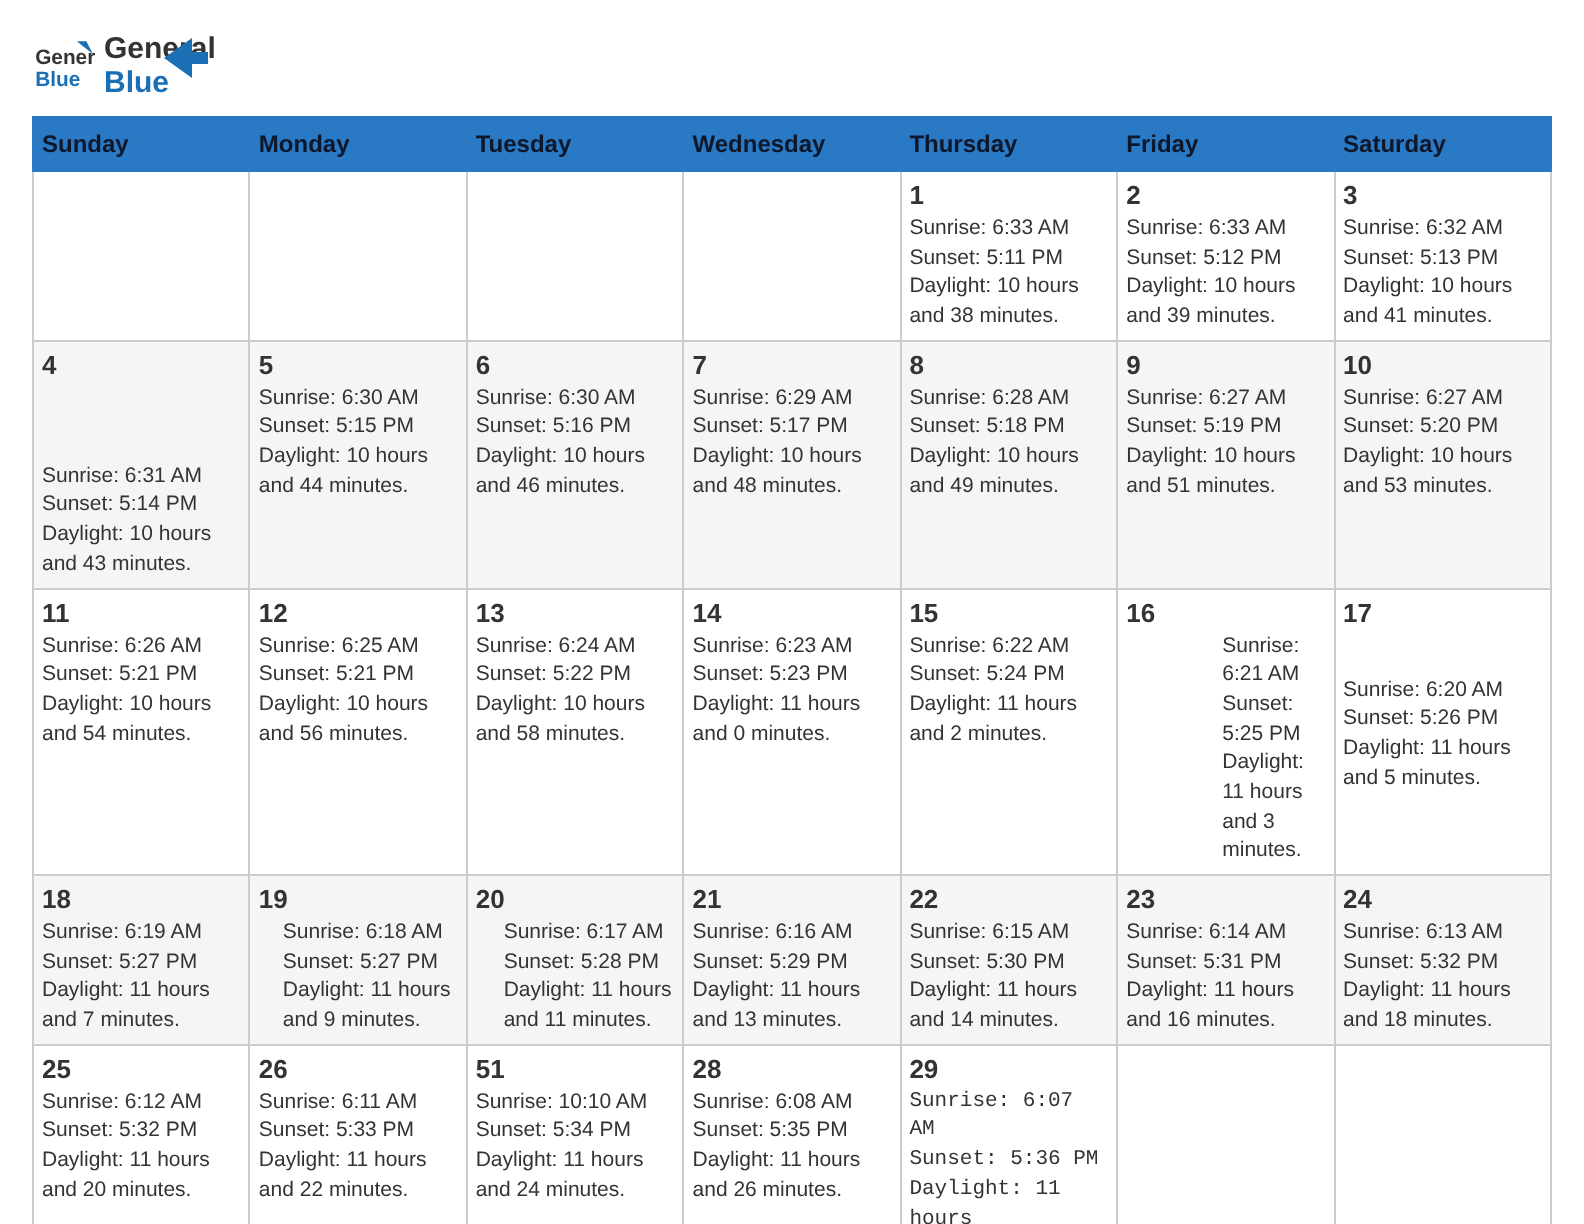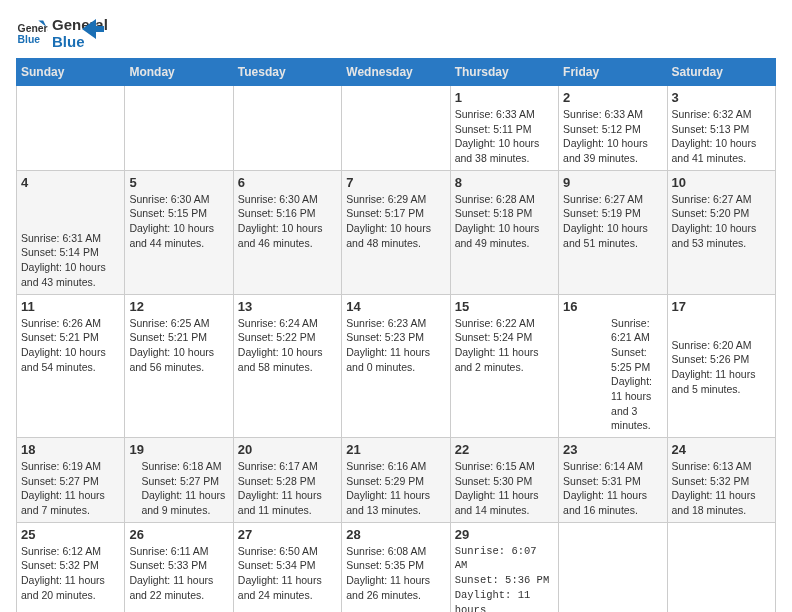--- a/index.html
+++ b/index.html
@@ -37,21 +37,21 @@
       font-size: 14px;
       color: #333;
     }
     .calendar {
       width: 100%;
       border-collapse: collapse;
       font-size: 11px;
     }
     .calendar th {
       background-color: #2979c4;
-      color: #e5e5e5;
+      color: #0f172a;
       padding: 6px 4px;
       text-align: left;
       font-size: 12px;
       font-weight: bold;
       border: 1px solid #2979c4;
     }
     .calendar td {
       border: 1px solid #ccc;
       vertical-align: top;
       padding: 4px;
@@ -253,21 +253,21 @@
         </td>
         <td>
           <div class="day-num">19</div>
           <div class="day-info" style="white-space: pre-line; margin-left: 12px;">Sunrise: 6:18 AM
 Sunset: 5:27 PM
 Daylight: 11 hours
 and 9 minutes.</div>
         </td>
         <td>
           <div class="day-num">20</div>
-          <div class="day-info" style="white-space: pre-line;">Sunrise: 6:17 AM
+          <div class="day-info" style="white-space: pre-line; margin-left: 14px;">Sunrise: 6:17 AM
 Sunset: 5:28 PM
 Daylight: 11 hours
 and 11 minutes.</div>
         </td>
         <td>
           <div class="day-num">21</div>
           <div class="day-info" style="white-space: pre-line;">Sunrise: 6:16 AM
 Sunset: 5:29 PM
 Daylight: 11 hours
 and 13 minutes.</div>
@@ -303,22 +303,22 @@
 and 20 minutes.</div>
         </td>
         <td>
           <div class="day-num">26</div>
           <div class="day-info" style="white-space: pre-line;">Sunrise: 6:11 AM
 Sunset: 5:33 PM
 Daylight: 11 hours
 and 22 minutes.</div>
         </td>
         <td>
-          <div class="day-num">27</div>
-          <div class="day-info" style="white-space: pre-line;">Sunrise: 6:50 AM
+          <div class="day-num">51</div>
+          <div class="day-info" style="white-space: pre-line;">Sunrise: 10:10 AM
 Sunset: 5:34 PM
 Daylight: 11 hours
 and 24 minutes.</div>
         </td>
         <td>
           <div class="day-num">28</div>
           <div class="day-info" style="white-space: pre-line;">Sunrise: 6:08 AM
 Sunset: 5:35 PM
 Daylight: 11 hours
 and 26 minutes.</div>

